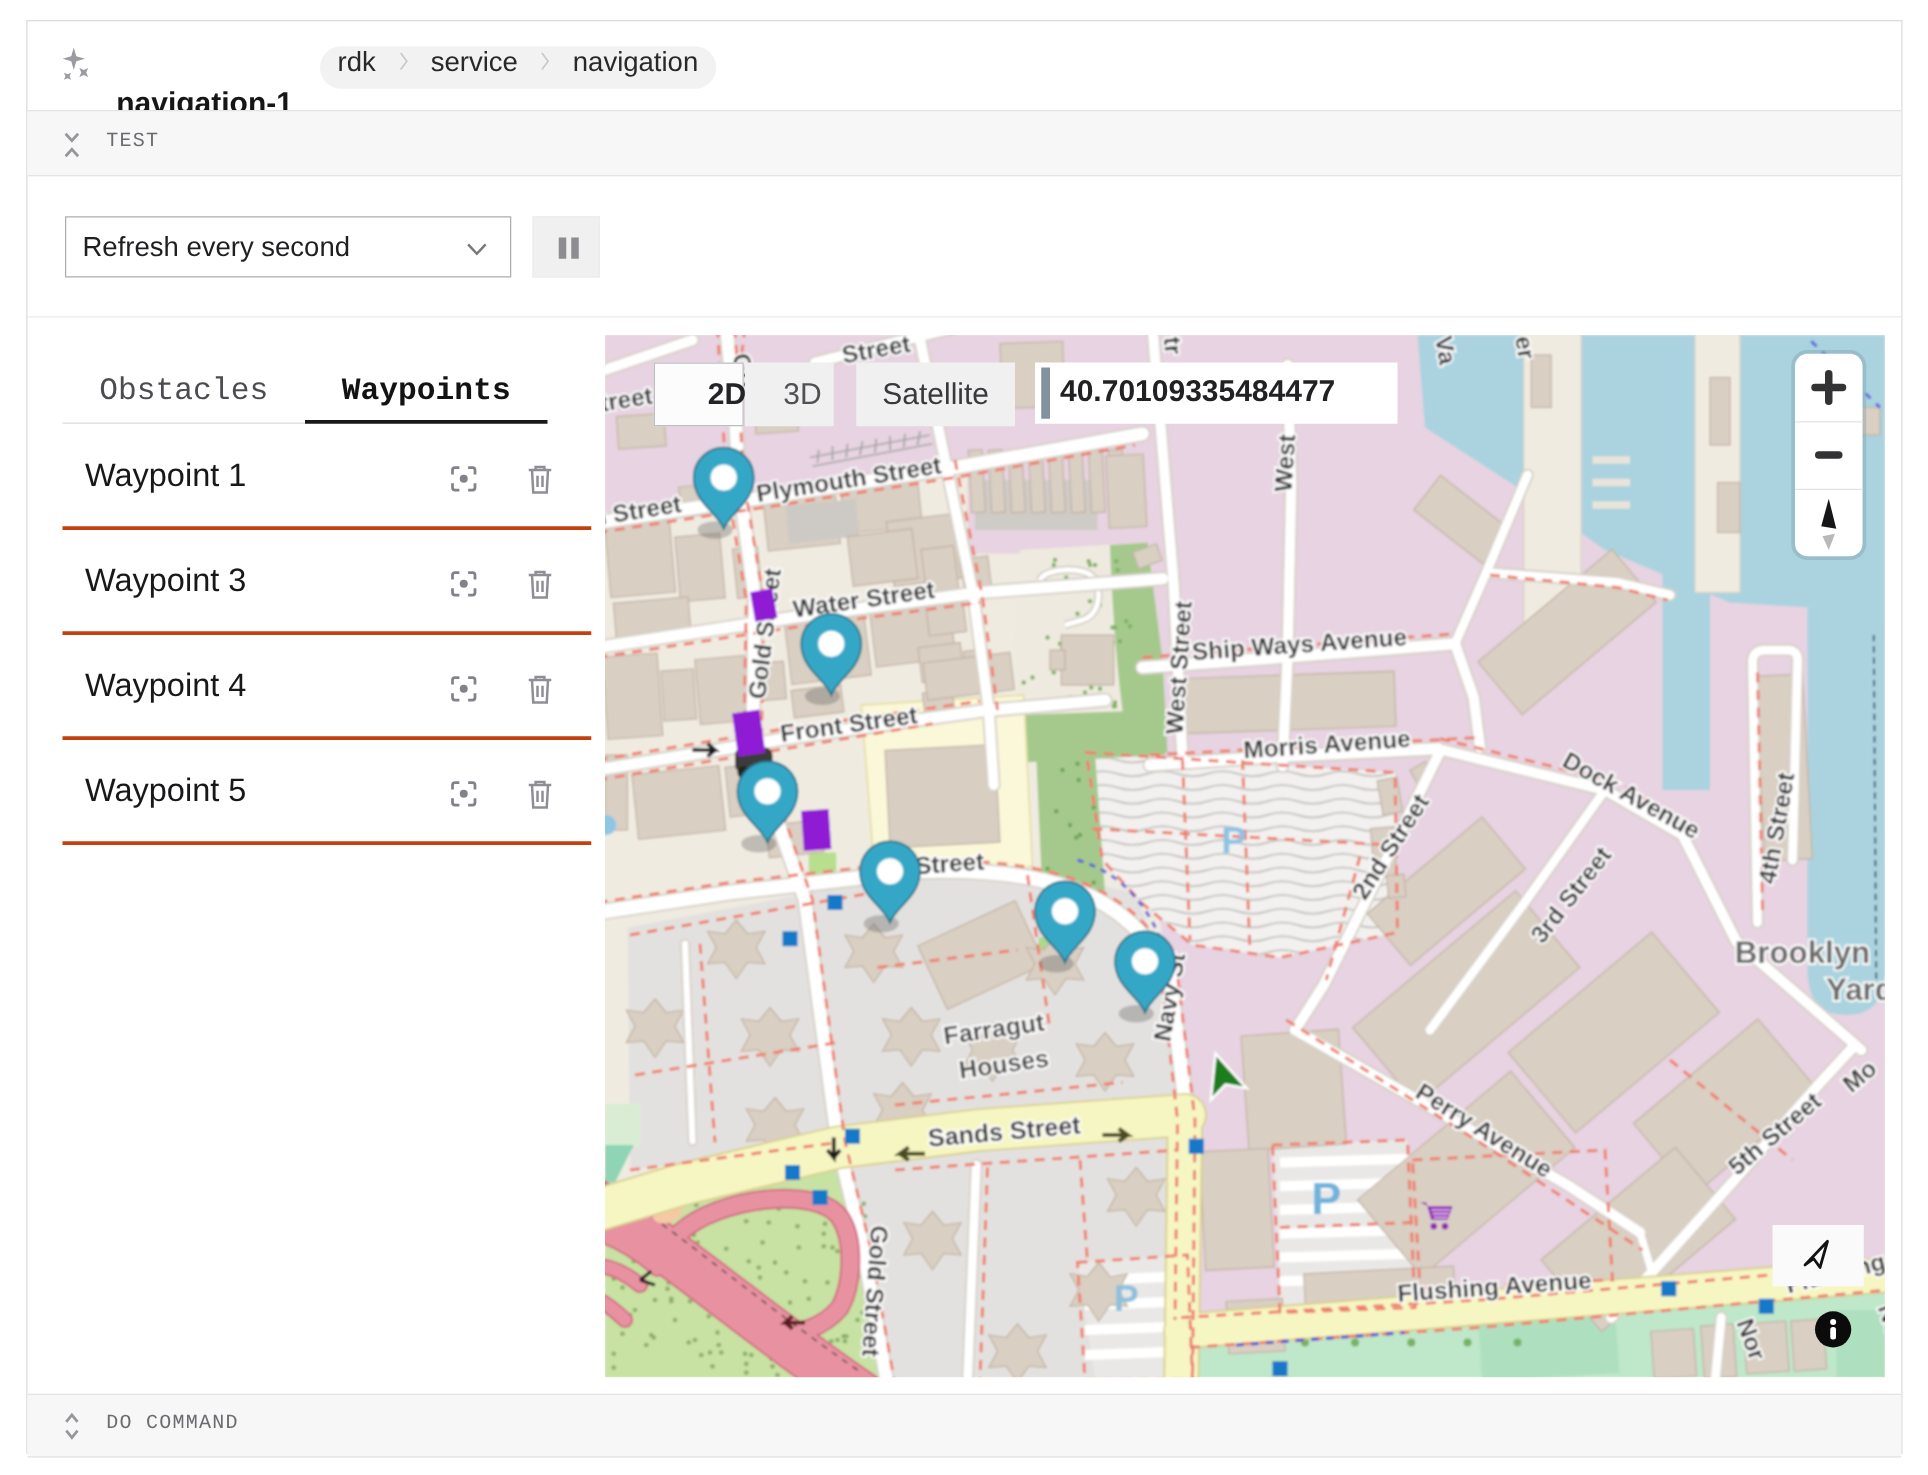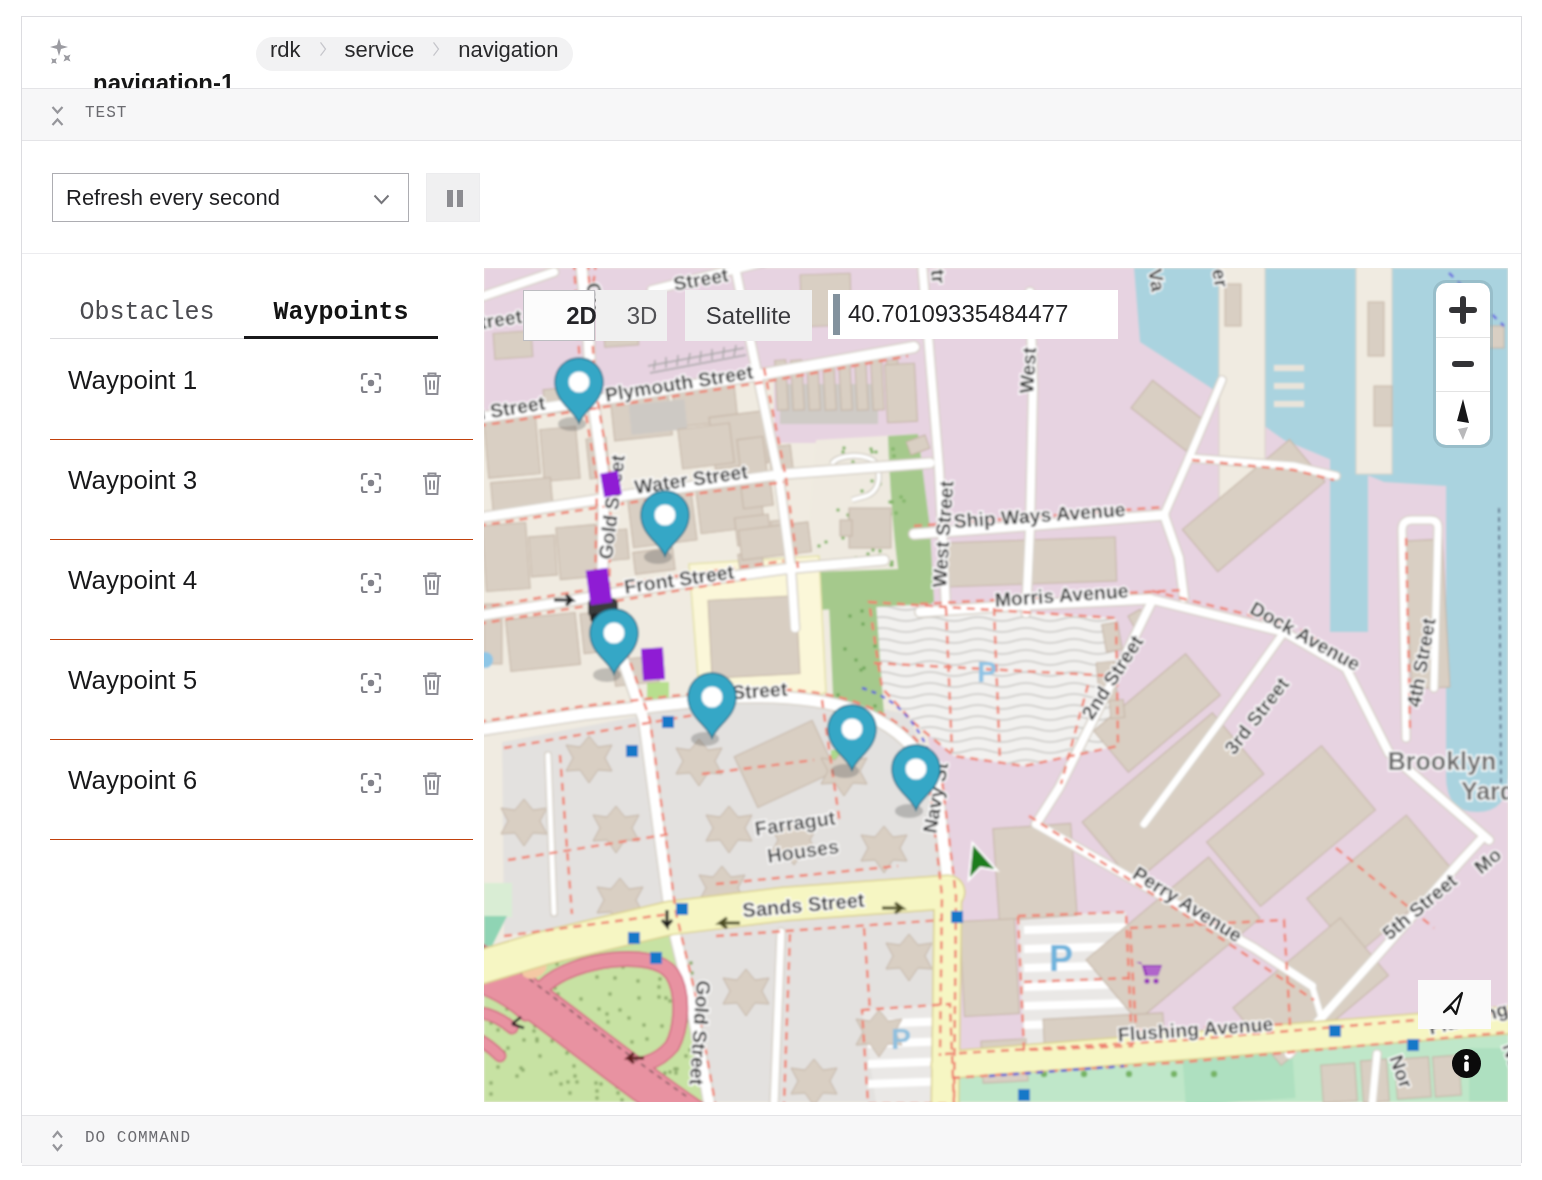--- a/index.html
+++ b/index.html
@@ -18,35 +18,35 @@
   .select { position:absolute; left:30px; top:156px; width:357px; height:49px; border:1px solid #adadb2; background:#fff; }
   .select .txt { position:absolute; left:13px; top:11px; font-size:22px; color:#1f1f22; }
   .pausebtn { position:absolute; left:404px; top:156px; width:54px; height:49px; background:#f0f0f1; border:1px solid #ececee; }
   .pausebtn i { position:absolute; top:16px; width:5.5px; height:17px; background:#8c8c91; }
   .sectline { position:absolute; left:0; top:236px; width:1499px; border-top:1px solid #ececef; }
   .tabs { position:absolute; left:28px; top:274px; width:389px; height:48px; }
   .tab { position:absolute; top:0; height:48px; width:194px; text-align:center; font-family:"Liberation Mono", monospace; font-size:25px; line-height:44px; }
   .tab1 { left:0; color:#4b4b50; border-bottom:1px solid #dcdcdf; }
   .tab2 { left:194px; color:#131313; font-weight:bold; border-bottom:3px solid #19191b; }
   .rows { position:absolute; left:28px; top:323px; width:423px; }
-  .row { position:relative; height:100px; border-bottom:1px solid #c2410c; }
+  .row { position:relative; height:84px; border-bottom:3px solid #c2410c; }
   .row .nm { position:absolute; left:18px; top:25px; font-size:26px; color:#18181a; }
   .row svg { position:absolute; top:31px; }
   .row .foc { left:309px; }
   .row .del { left:371px; }
   .mapwrap { position:absolute; left:462px; top:251px; width:1024px; height:834px; overflow:hidden; }
   
   .mbtn { position:absolute; display:flex; align-items:center; justify-content:center; font-size:24px; height:51px; top:22px; }
   #b2d { left:39px; width:72px; background:#fcfcfc; border:1px solid #bdbdc1; font-weight:bold; color:#242428;padding-left:45px; }
   #b3d { left:112px; width:71px; background:#f0f0f0; color:#515155;padding-left:21px; }
   #bsat { left:201px; width:127px; background:#f0f0f0; color:#39393d; }
   .coord { position:absolute; top:22px; height:49px; background:#fff; font-size:24px; color:#212124; }
   .coord .accent { position:absolute; left:5px; top:4px; bottom:4px; width:7px; background:#83929e; }
   .coord .v { position:absolute; left:20px; top:10px; }
-  #coord1 { left:344px; width:290px; }
+  #coord1 { left:344px; width:290px;font-weight:bold; }
   #coord2 { left:646px; width:292px; }
   .zoomctl { position:absolute; left:952px; top:15px; width:54px; height:162px; background:#fff; border-radius:10px; box-shadow:0 0 0 3px rgba(125,160,170,0.4); }
   .zoomctl .dv { position:absolute; left:0; width:54px; border-top:1px solid #e3e3e3; }
   .sendbtn { position:absolute; left:934px; top:712px; width:73px; height:49px; background:#fafafa; }
   .infobtn { position:absolute; left:968px; top:781px; width:29px; height:29px; border-radius:50%; background:#0b0b0b; color:#fff; }
 </style>
 </head>
 <body>
 <div class="card">
 
@@ -142,37 +142,20 @@
   <svg class="del" width="22" height="25" viewBox="0 0 22 25" fill="none" stroke="#8e8e96" stroke-width="2">
     <path d="M2 5 H20"></path>
           <path d="M7.5 4.5 V2.5 H14.5 V4.5"></path>
           <path d="M4.6 5 L5.6 23 H16.4 L17.4 5"></path>
           <path d="M9 9.5 V18.5"></path>
           <path d="M13 9.5 V18.5"></path>
   </svg>
       </div>
       <div class="row">
         <div class="nm">Waypoint 5</div>
-  <svg class="foc" width="24" height="24" viewBox="0 0 24 24" fill="none" stroke="#82828a" stroke-width="2.2">
-    <path d="M3 8.5 V5 a2 2 0 0 1 2-2 H8.5"></path>
-          <path d="M15.5 3 h3.5 a2 2 0 0 1 2 2 v3.5"></path>
-          <path d="M21 15.5 v3.5 a2 2 0 0 1-2 2 h-3.5"></path>
-          <path d="M8.5 21 H5 a2 2 0 0 1-2-2 v-3.5"></path>
-          <circle cx="12" cy="12" r="3.2" fill="#82828a" stroke="none"></circle>
-  </svg>
-  <svg class="del" width="22" height="25" viewBox="0 0 22 25" fill="none" stroke="#8e8e96" stroke-width="2">
-    <path d="M2 5 H20"></path>
-          <path d="M7.5 4.5 V2.5 H14.5 V4.5"></path>
-          <path d="M4.6 5 L5.6 23 H16.4 L17.4 5"></path>
-          <path d="M9 9.5 V18.5"></path>
-          <path d="M13 9.5 V18.5"></path>
-  </svg>
-      </div>
-      <div class="row">
-        <div class="nm">Waypoint 6</div>
   <svg class="foc" width="24" height="24" viewBox="0 0 24 24" fill="none" stroke="#82828a" stroke-width="2.2">
     <path d="M3 8.5 V5 a2 2 0 0 1 2-2 H8.5"></path>
           <path d="M15.5 3 h3.5 a2 2 0 0 1 2 2 v3.5"></path>
           <path d="M21 15.5 v3.5 a2 2 0 0 1-2 2 h-3.5"></path>
           <path d="M8.5 21 H5 a2 2 0 0 1-2-2 v-3.5"></path>
           <circle cx="12" cy="12" r="3.2" fill="#82828a" stroke="none"></circle>
   </svg>
   <svg class="del" width="22" height="25" viewBox="0 0 22 25" fill="none" stroke="#8e8e96" stroke-width="2">
     <path d="M2 5 H20"></path>
           <path d="M7.5 4.5 V2.5 H14.5 V4.5"></path>

